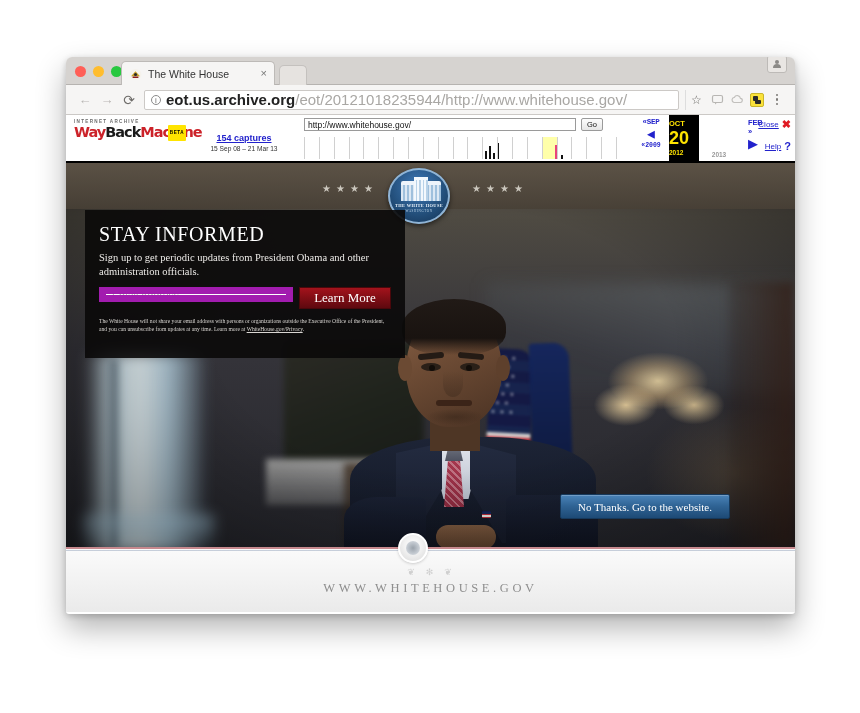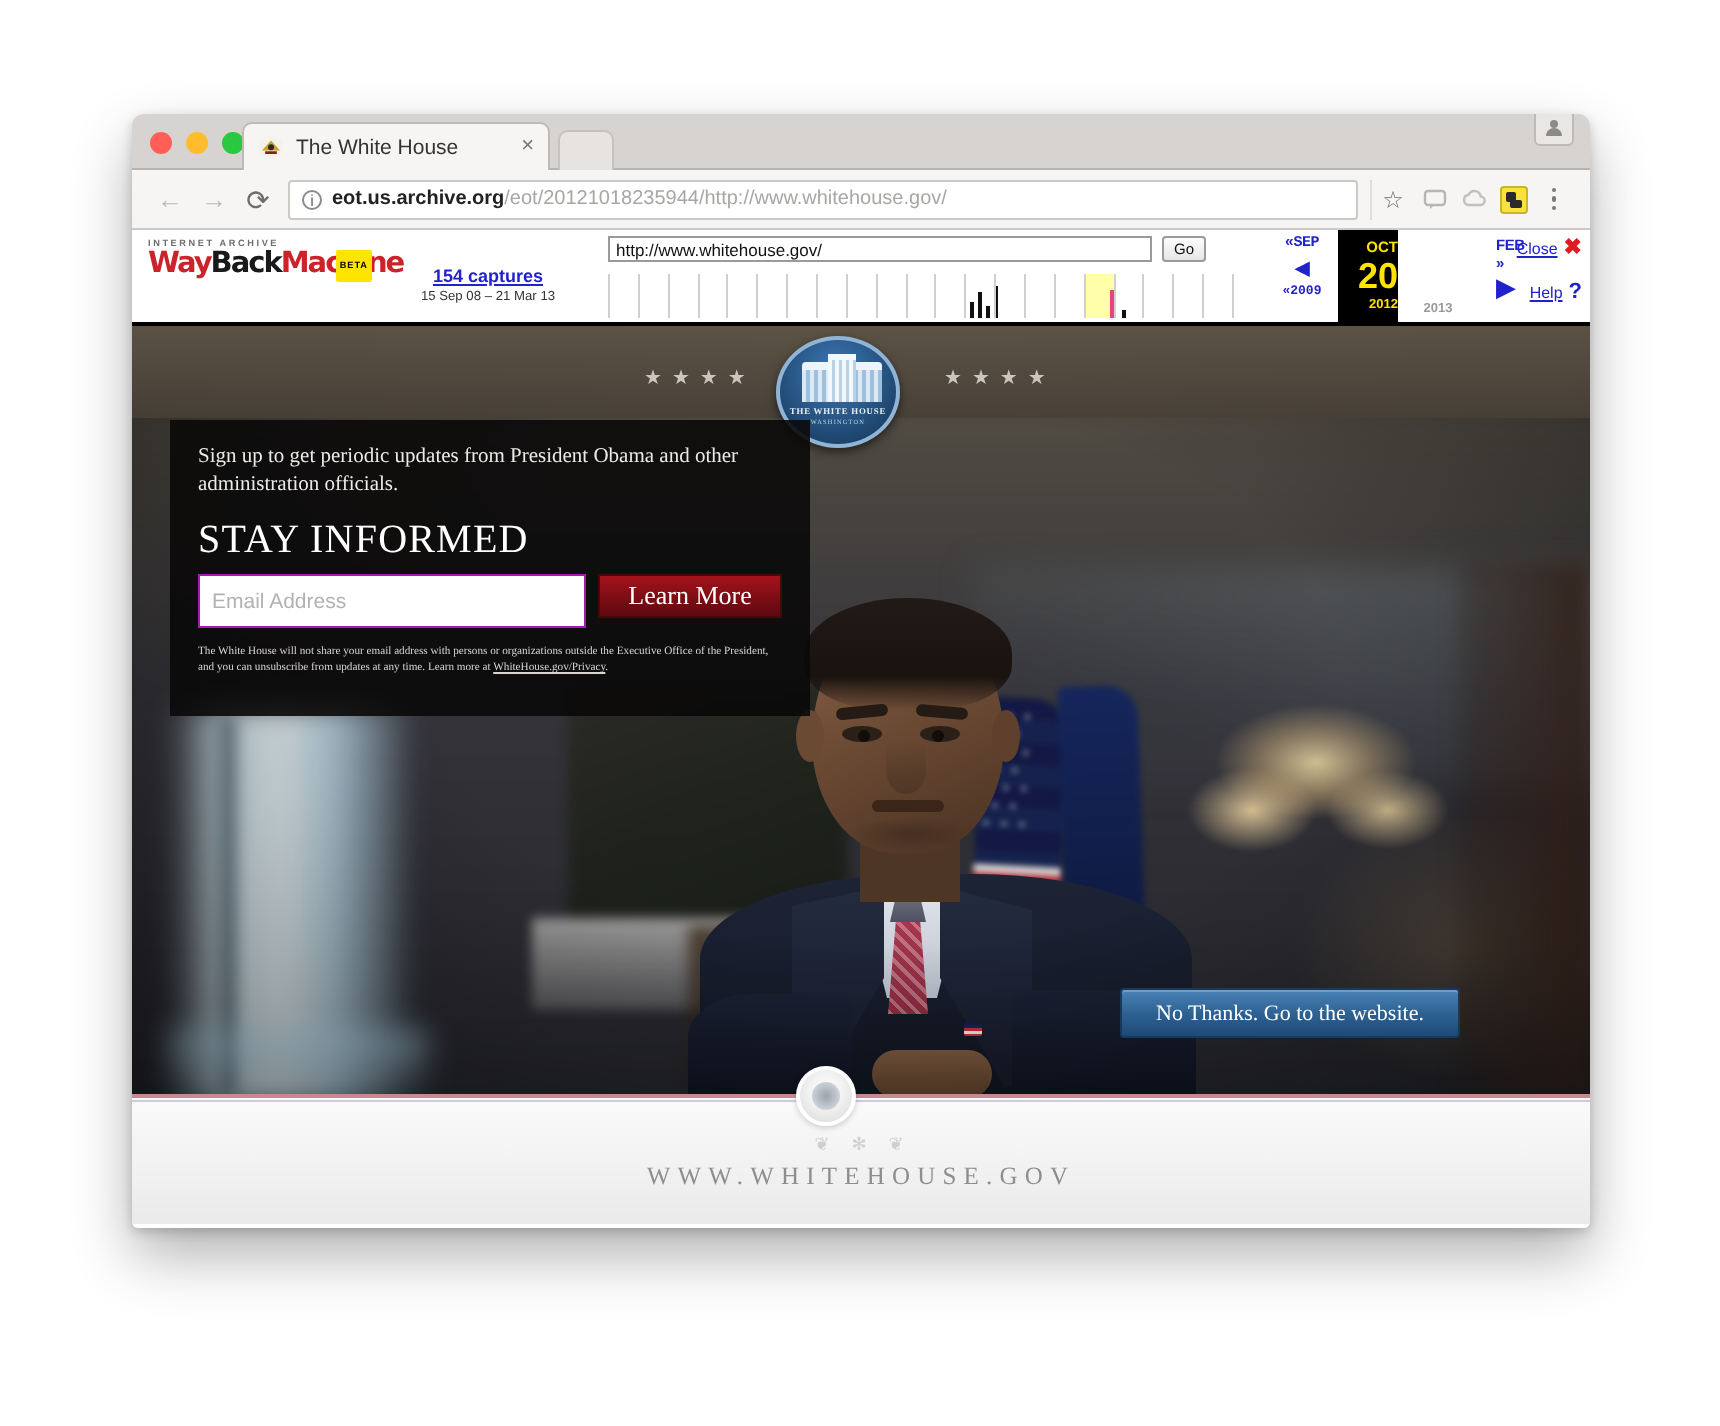--- a/index.html
+++ b/index.html
@@ -96,21 +96,21 @@
     padding: 0 6px;
     overflow: hidden;
   }
   #info-icon {
     width: 10px; height: 10px; flex: 0 0 10px;
     border: 1px solid #8a8a8a; border-radius: 50%;
     font-size: 8px; line-height: 9px; text-align: center;
     color: #6a6a6a; margin-right: 5px;
   }
   #url-text {
-    font-size: 10px; color: #a9a7a4;
+    font-size: 15px; color: #a9a7a4;
     white-space: nowrap;
   }
   #url-text b { color: #222; font-weight: 700; }
   .tb-icon {
     width: 20px; height: 20px; flex: 0 0 20px;
     display: flex; align-items: center; justify-content: center;
     color: #8d8b88; font-size: 12px;
   }
   #star-box {
     width: 22px; height: 20px;
@@ -265,21 +265,21 @@
   }
   .dn-arrow { font-size: 13px; color: #2222cc; line-height: 15px; }
   .dn-year { font-size: 6.5px; font-weight: 700; color: #2222cc; line-height: 8px; }
   #dn-prev  { left: 2px;  width: 36px; font-family: Liberation Mono, monospace; }
   #dn-next  { right: 2px; width: 36px; }
   #dn-next .dn-month, #dn-next .dn-arrow { color: #2222cc; margin-left: 47px; }
   #dn-next .dn-year { color: #999; }
   #dn-current {
     position: absolute; left: 38px; top: 0;
     width: 30px; height: 46px;
-    background: #000; text-align: right;
+    background: #000; text-align: left;
   }
   #dn-cur-month { font-size: 7.5px; font-weight: 700; color: #ffe400; line-height: 11px; padding-top: 3px; }
   #dn-cur-day   { font-size: 18px; font-weight: 700; color: #ffe400; line-height: 19px; }
   #dn-cur-year  { font-size: 6.5px; font-weight: 700; color: #ffe400; background:#000; line-height: 9px; }
 
   #wb-links {
     width: 56px; flex: 0 0 56px;
     position: relative; padding-right: 4px;
   }
   .wb-link-row {
@@ -638,22 +638,22 @@
     font-size: 20px; color: #ffffff;
     letter-spacing: 0.6px; line-height: 24px;
     margin-bottom: 5px;
   }
   #overlay-sub {
     font-size: 10.5px; color: #eceae7;
     line-height: 14px; margin-bottom: 8px;
   }
   #signup-row { display: flex; gap: 6px; align-items: stretch; }
   #email-input {
-    flex: 1; height: 27px;
-    background: #fff; border: 1px solid #a21caf;
+    flex: 1; height: 15px;
+    background: #fff; border: 7px solid #a21caf;
     font-size: 10.5px; color: #111;
     padding: 0 6px;
     font-family: "Liberation Sans", sans-serif;
   }
   #email-input::placeholder { color: #b2b2b2; }
   #learn-more-btn {
     width: 92px; height: 22px;
     background: linear-gradient(180deg, #a3131c 0%, #7d0d14 55%, #5e090f 100%);
     border: 1px solid #4a070b;
     color: #fff; font-size: 13px;
@@ -932,22 +932,22 @@
         <div id="seal-wing"></div>
         <div id="seal">
           <div id="seal-house"></div>
           <div id="seal-portico"></div>
           <div id="seal-text1">THE WHITE HOUSE</div>
           <div id="seal-text2">WASHINGTON</div>
         </div>
       </div>
 
       <div id="overlay">
+        <div id="overlay-title">STAY INFORMED</div>
         <div id="overlay-sub">Sign up to get periodic updates from President Obama and other administration officials.</div>
-        <div id="overlay-title">STAY INFORMED</div>
         <div id="signup-row">
           <input id="email-input" type="text" placeholder="Email Address" style="">
           <button id="learn-more-btn">Learn More</button>
         </div>
         <div id="overlay-legal"><span>The White House will not share your email address with persons or organizations outside the Executive Office of the President, and you can unsubscribe from updates at any time. Learn more at </span><a id="privacy-link">WhiteHouse.gov/Privacy</a><span>.</span></div>
       </div>
 
       <button id="no-thanks-btn">No Thanks. Go to the website.</button>
     </div>
 

